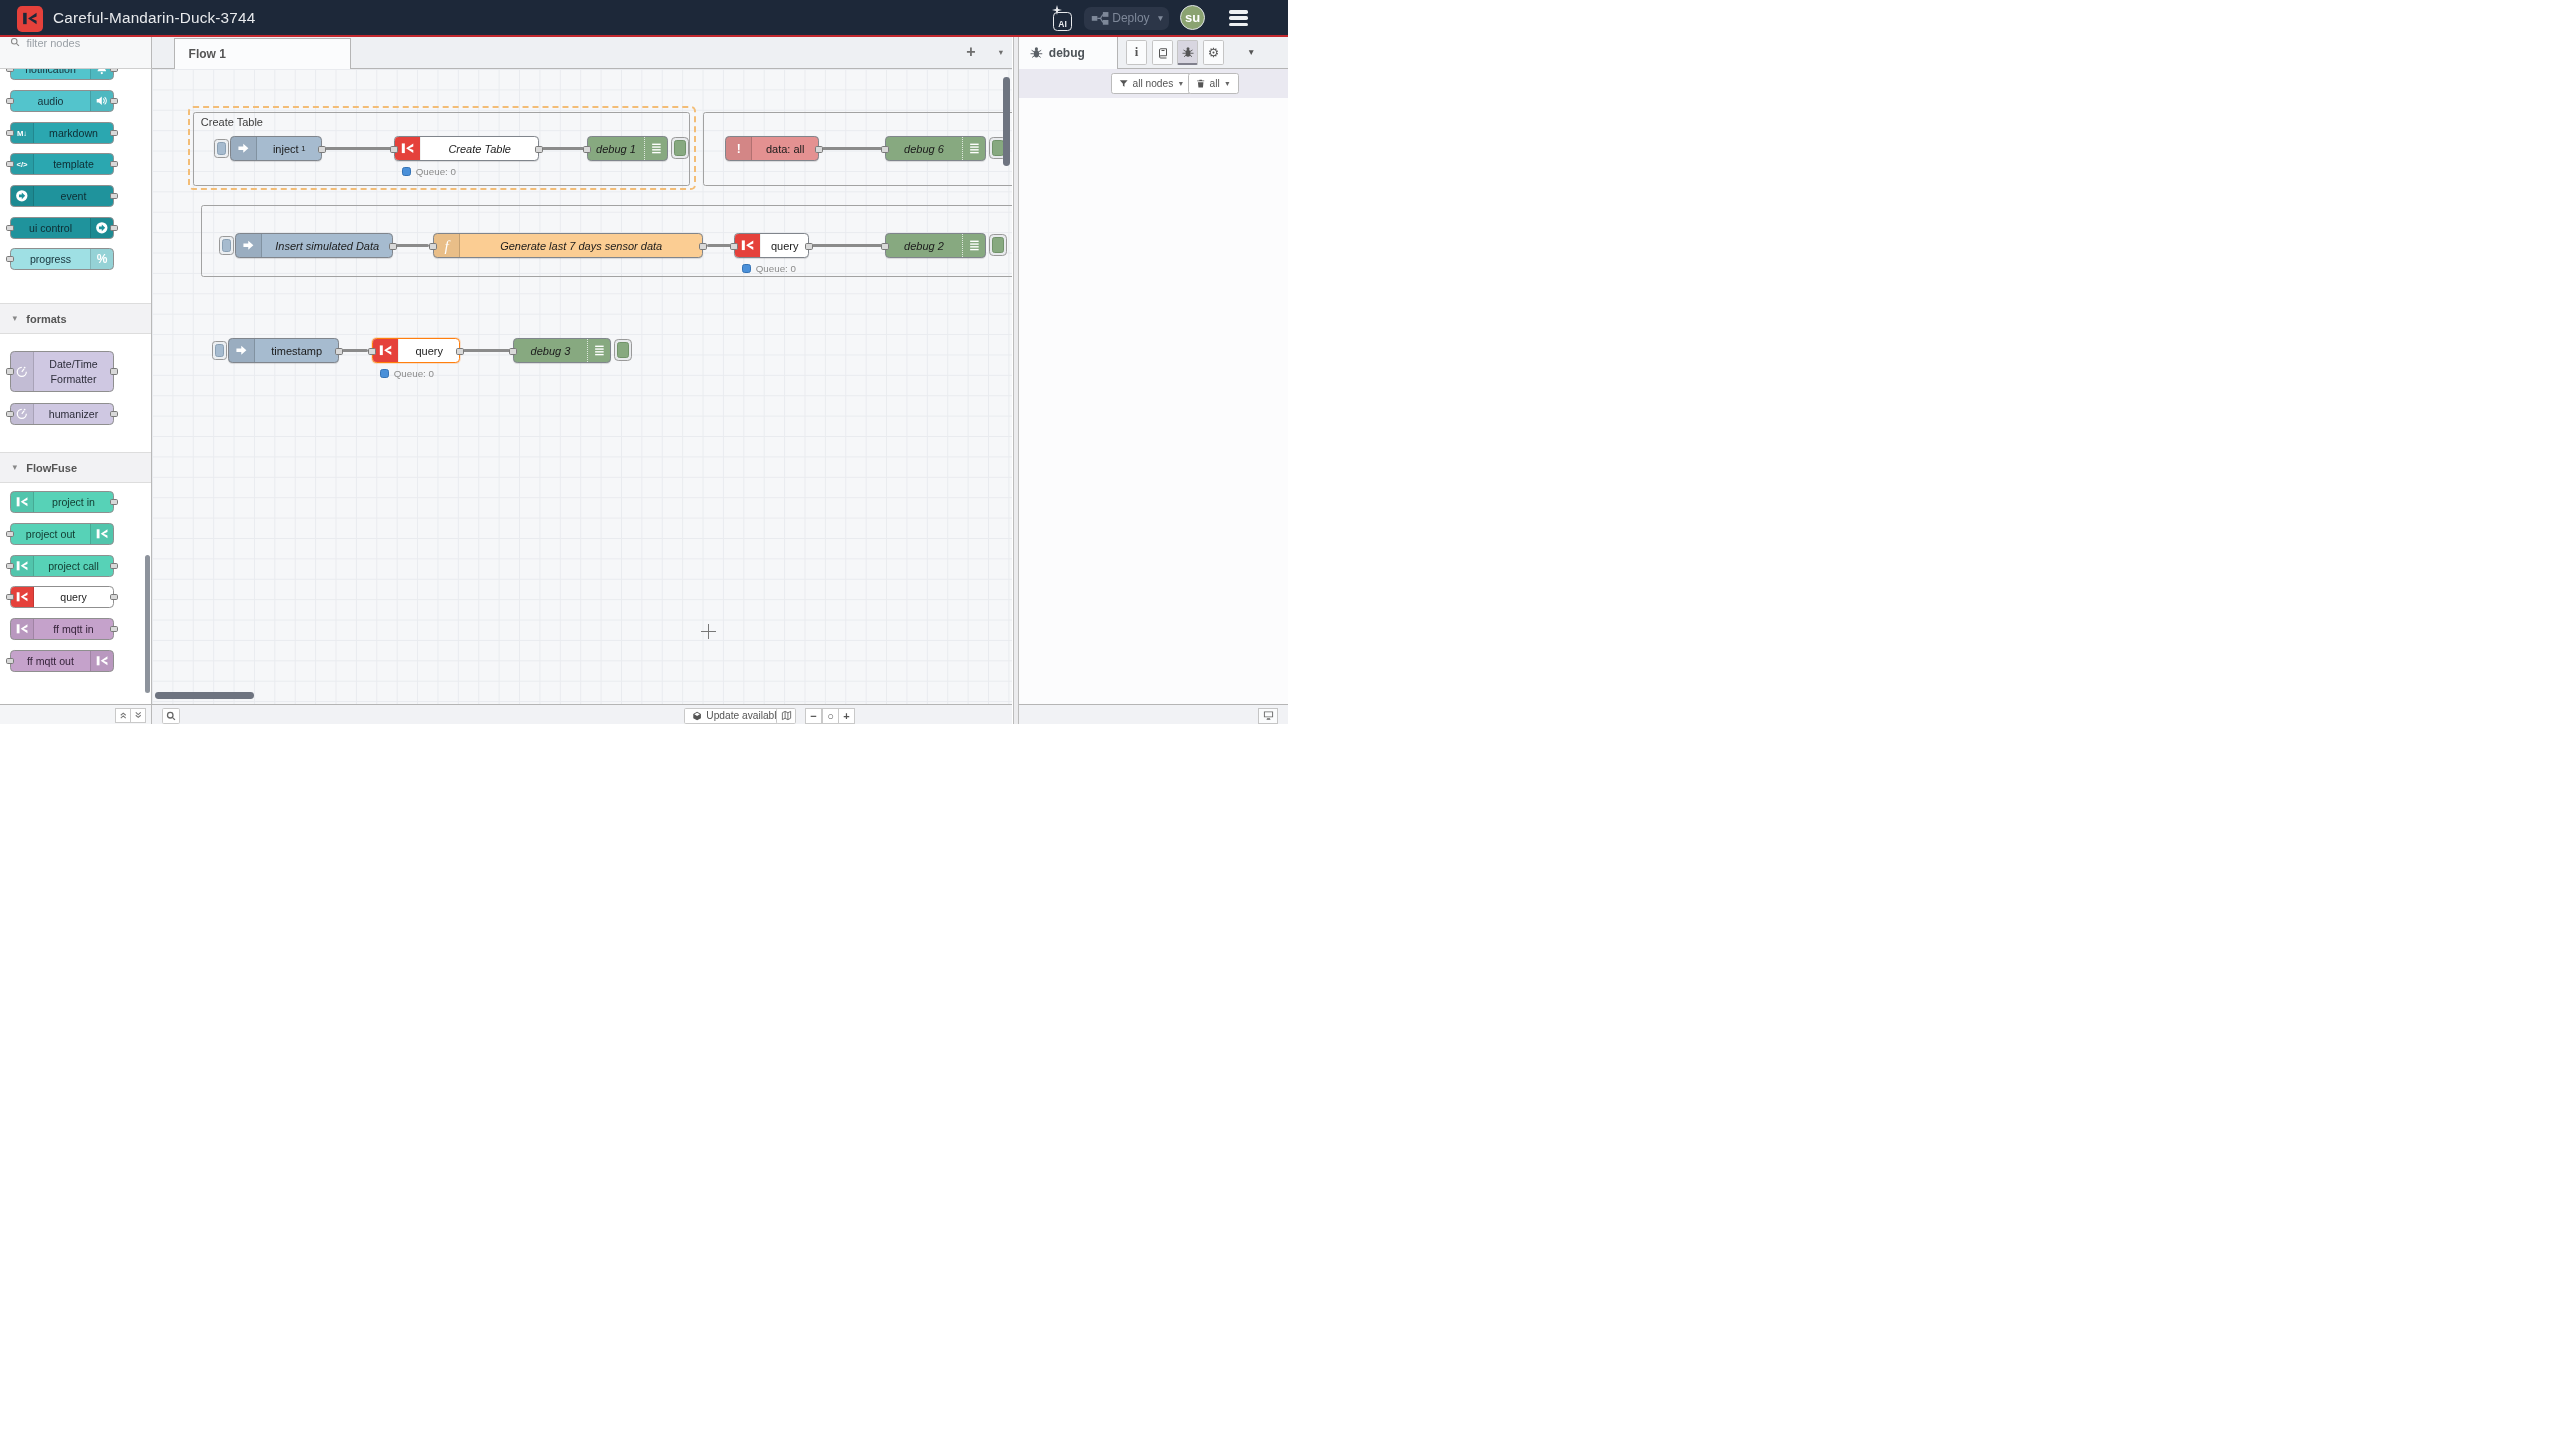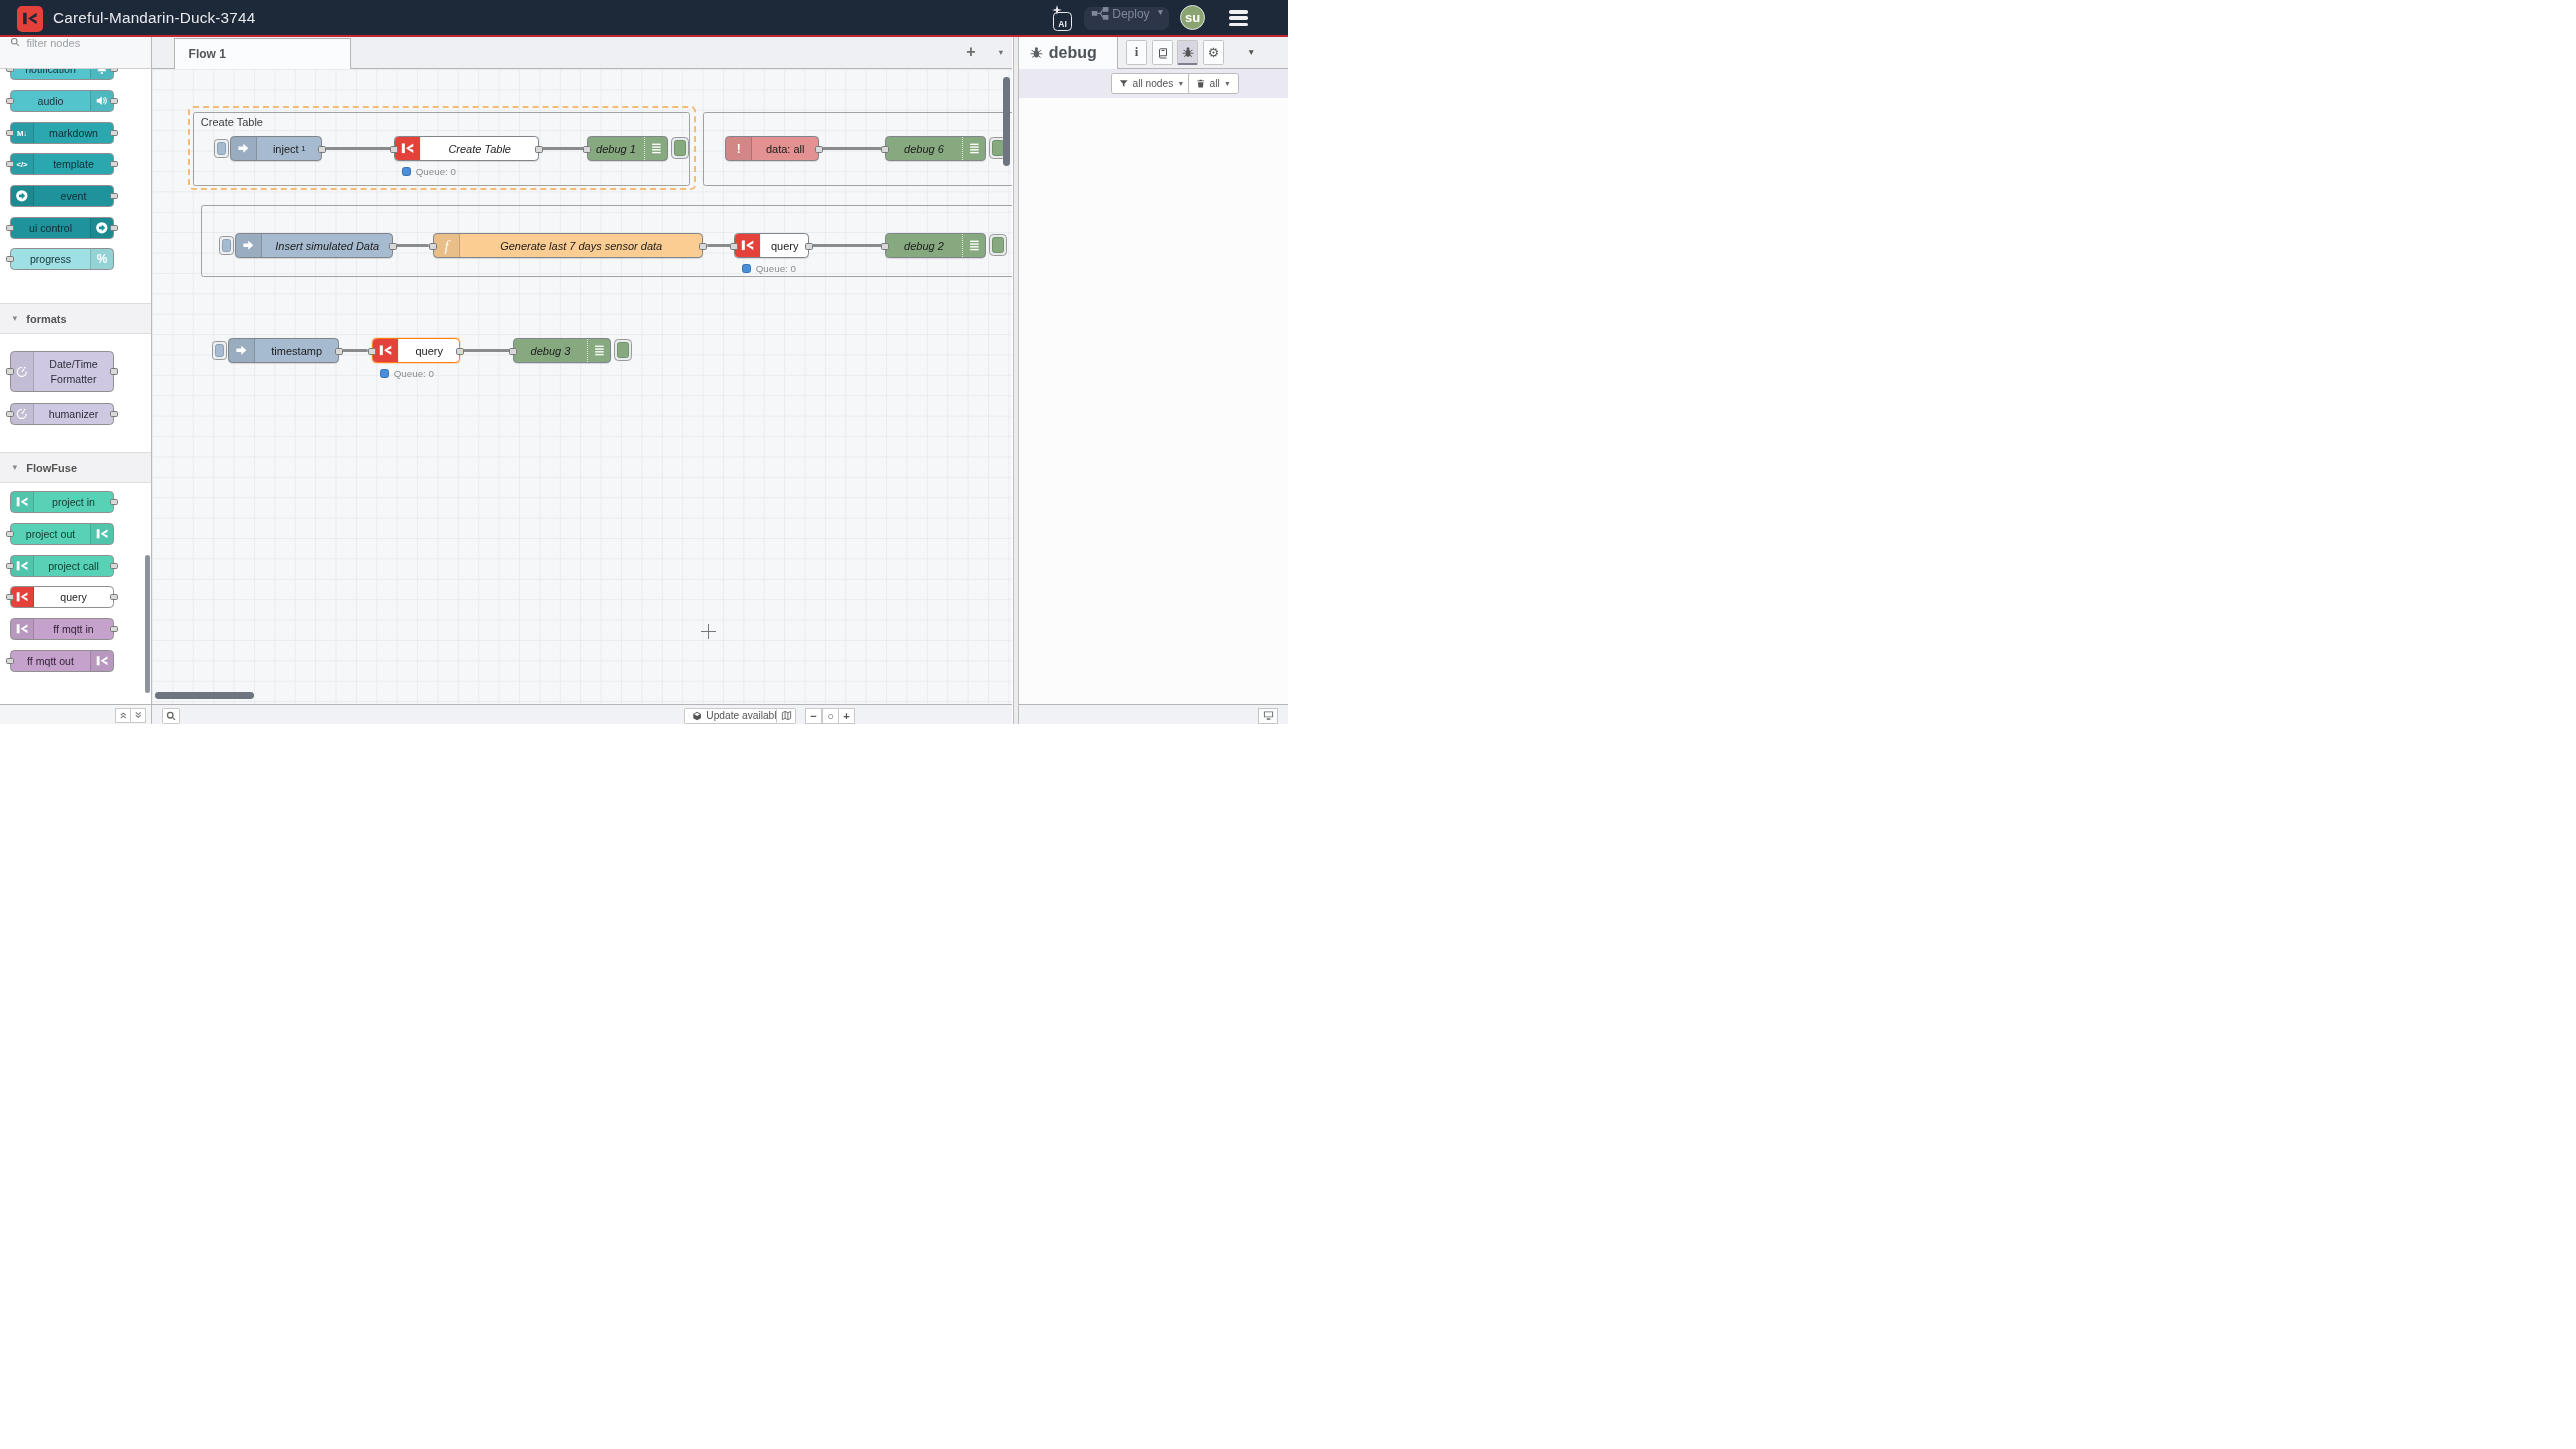--- a/index.html
+++ b/index.html
@@ -12,21 +12,21 @@
   #logo { position:absolute; left:17px; top:6px; width:25.6px; height:25.6px; background:#e5413b;
     border-radius:5.1px; display:flex; align-items:center; justify-content:center; }
   #logo svg { width:17px; height:17px; color:#1d2839; }
   #header-title { position:absolute; left:53px; top:9.4px; color:#e8eaed; font-size:15.3px; letter-spacing:0.2px; }
   #ai-btn { position:absolute; left:1053px; top:6.8px; width:22px; height:24px; color:#e8eaed; }
   #ai-btn .aibox { position:absolute; left:0; bottom:0; width:19px; height:19px;
     border:1.7px solid #e8eaed; border-radius:4.3px; font-size:8.5px; font-weight:bold;
     display:flex; align-items:flex-end; justify-content:center; padding-bottom:0.9px;}
   #ai-btn svg.spark { position:absolute; left:-1.7px; top:-2.6px; width:12px; height:12px;}
   #deploy-btn { position:absolute; left:1084px; top:6.8px; width:85px; height:23px; background:#2c3648;
-    border-radius:7px; display:flex; color:#7e8899; font-size:12px; }
+    border-radius:7px; display:flex; align-items:center; color:#7e8899; font-size:12px; }
   #deploy-btn .dicon { margin-left:6.8px; width:19px; height:12.8px; }
   #deploy-btn .dlabel { flex:1; text-align:center; }
   #deploy-btn .dcaret { width:17px; text-align:center; font-size:8.5px; }
   #avatar { position:absolute; left:1180px; top:5.1px; width:25px; height:25px; border-radius:50%;
     background:#8ba371; border:1.7px solid #dfe3e6; color:#fff; font-size:13px; font-weight:bold;
     display:flex; align-items:center; justify-content:center; }
   #hamburger { position:absolute; left:1229px; top:10.2px; width:19px; height:16px;
     display:flex; flex-direction:column; justify-content:space-between; }
   #hamburger div { height:3.4px; background:#eef0f2; border-radius:1.7px; }
 
@@ -143,21 +143,21 @@
   
   #splitter { position:absolute; left:1013px; top:37px; width:6px; height:687px; background:#ececee;
     border-left:0.9px solid #bcbcbc; border-right:0.9px solid #bcbcbc; z-index:8;}
 
   
   #sidebar { position:absolute; left:1019px; top:37px; width:269px; height:687px; background:#fcfcfd; }
   #sidebar-tabs { position:absolute; left:0; top:0; width:269px; height:31.5px; background:#eef0f3;
     border-bottom:0.9px solid #b5b5b5; }
   #sidebar-tab-debug { position:absolute; left:0; top:0; width:99px; height:31.5px; background:#fbfcfd;
     border-right:0.9px solid #b5b5b5; display:flex; align-items:center; gap:6px; padding-left:11px;
-    font-size:16px; font-weight:bold; color:#4d5358; }
+    font-size:12px; font-weight:bold; color:#4d5358; }
   #sidebar-tab-debug svg { width:12.8px; height:12.8px; color:#5a6066; }
   .sb-iconbtn { position:absolute; top:3.4px; width:21px; height:25px; background:#fbfcfd;
     border:0.9px solid #c5c5c5; border-radius:1.7px; color:#555; display:flex; align-items:center; justify-content:center; }
   .sb-iconbtn svg { width:12px; height:12px; }
   .sb-iconbtn.active { background:#d8d6e0; border-bottom:2.6px solid #80808c; }
   #sb-info { left:107px; font-family:"Liberation Serif",serif; font-weight:bold; font-size:12.8px;}
   #sb-book { left:133px; } #sb-bug { left:158px; } #sb-gear { left:184px; font-size:12.8px;}
   #sb-caret { position:absolute; left:228px; top:10.2px; font-size:8.5px; color:#555; }
   #sidebar-filterrow { position:absolute; left:0; top:31.5px; width:269px; height:30px; background:#eae9f1;
     border-bottom:0.9px solid #d8d7e0; }

